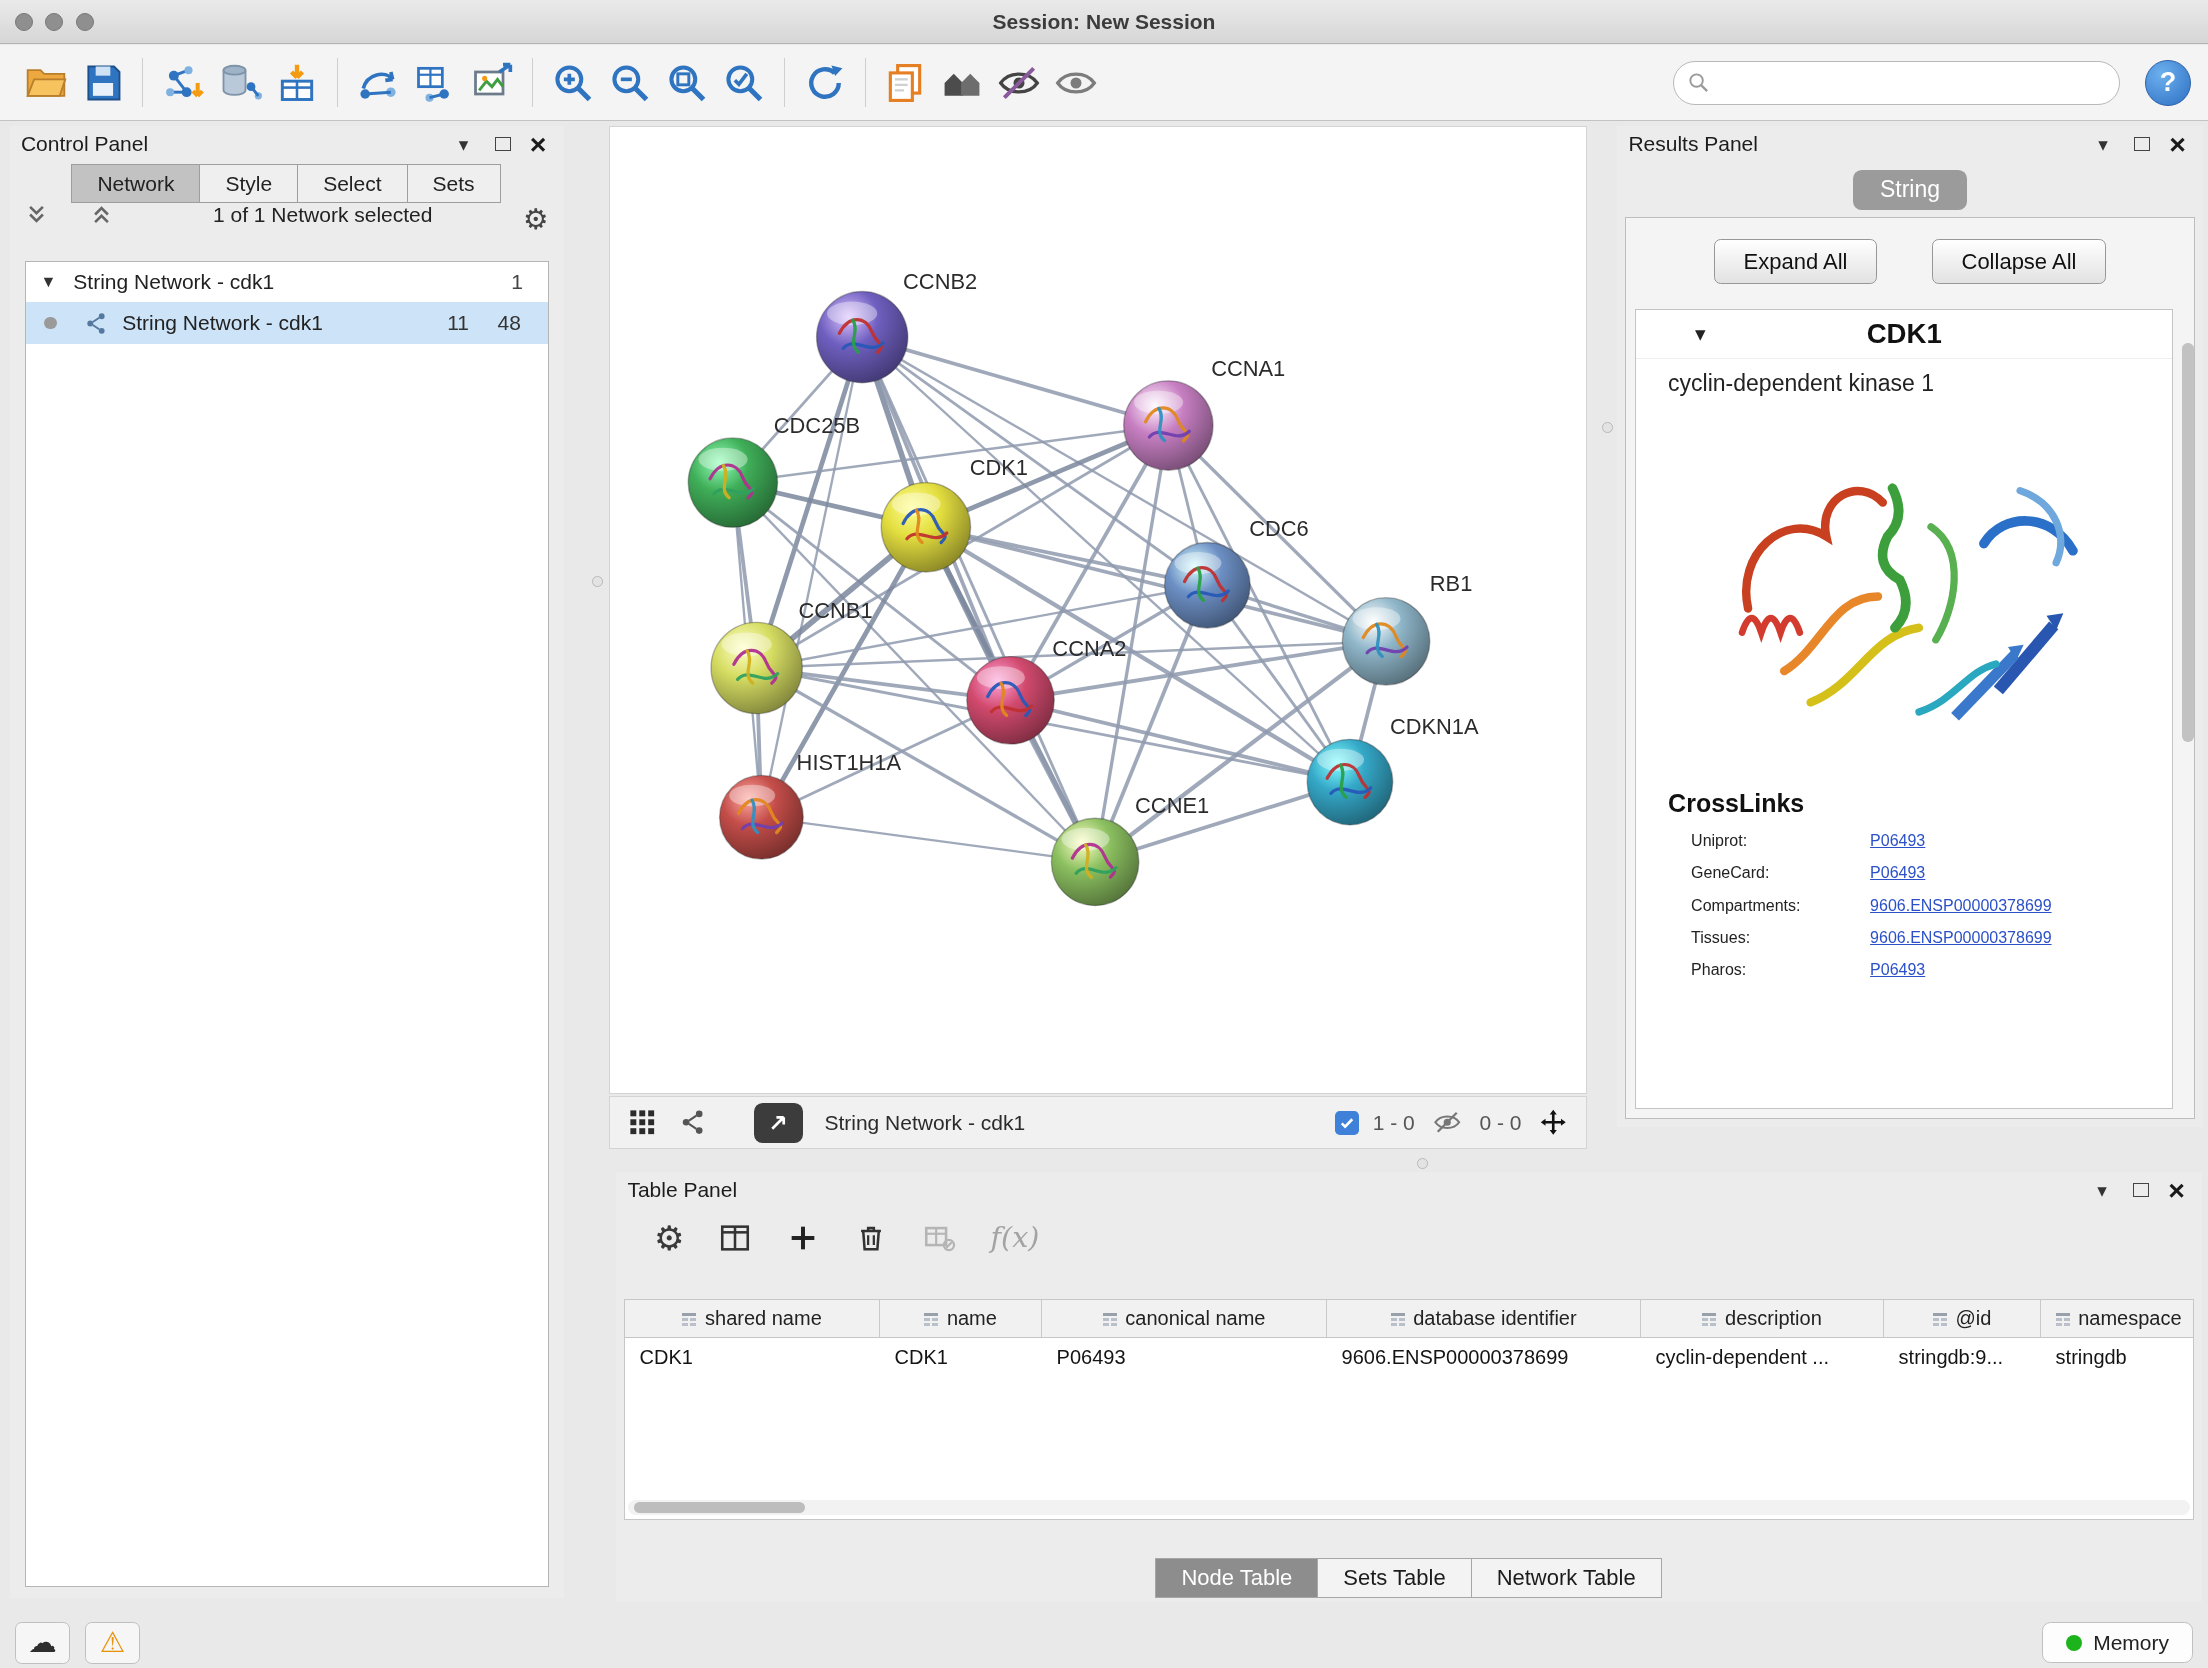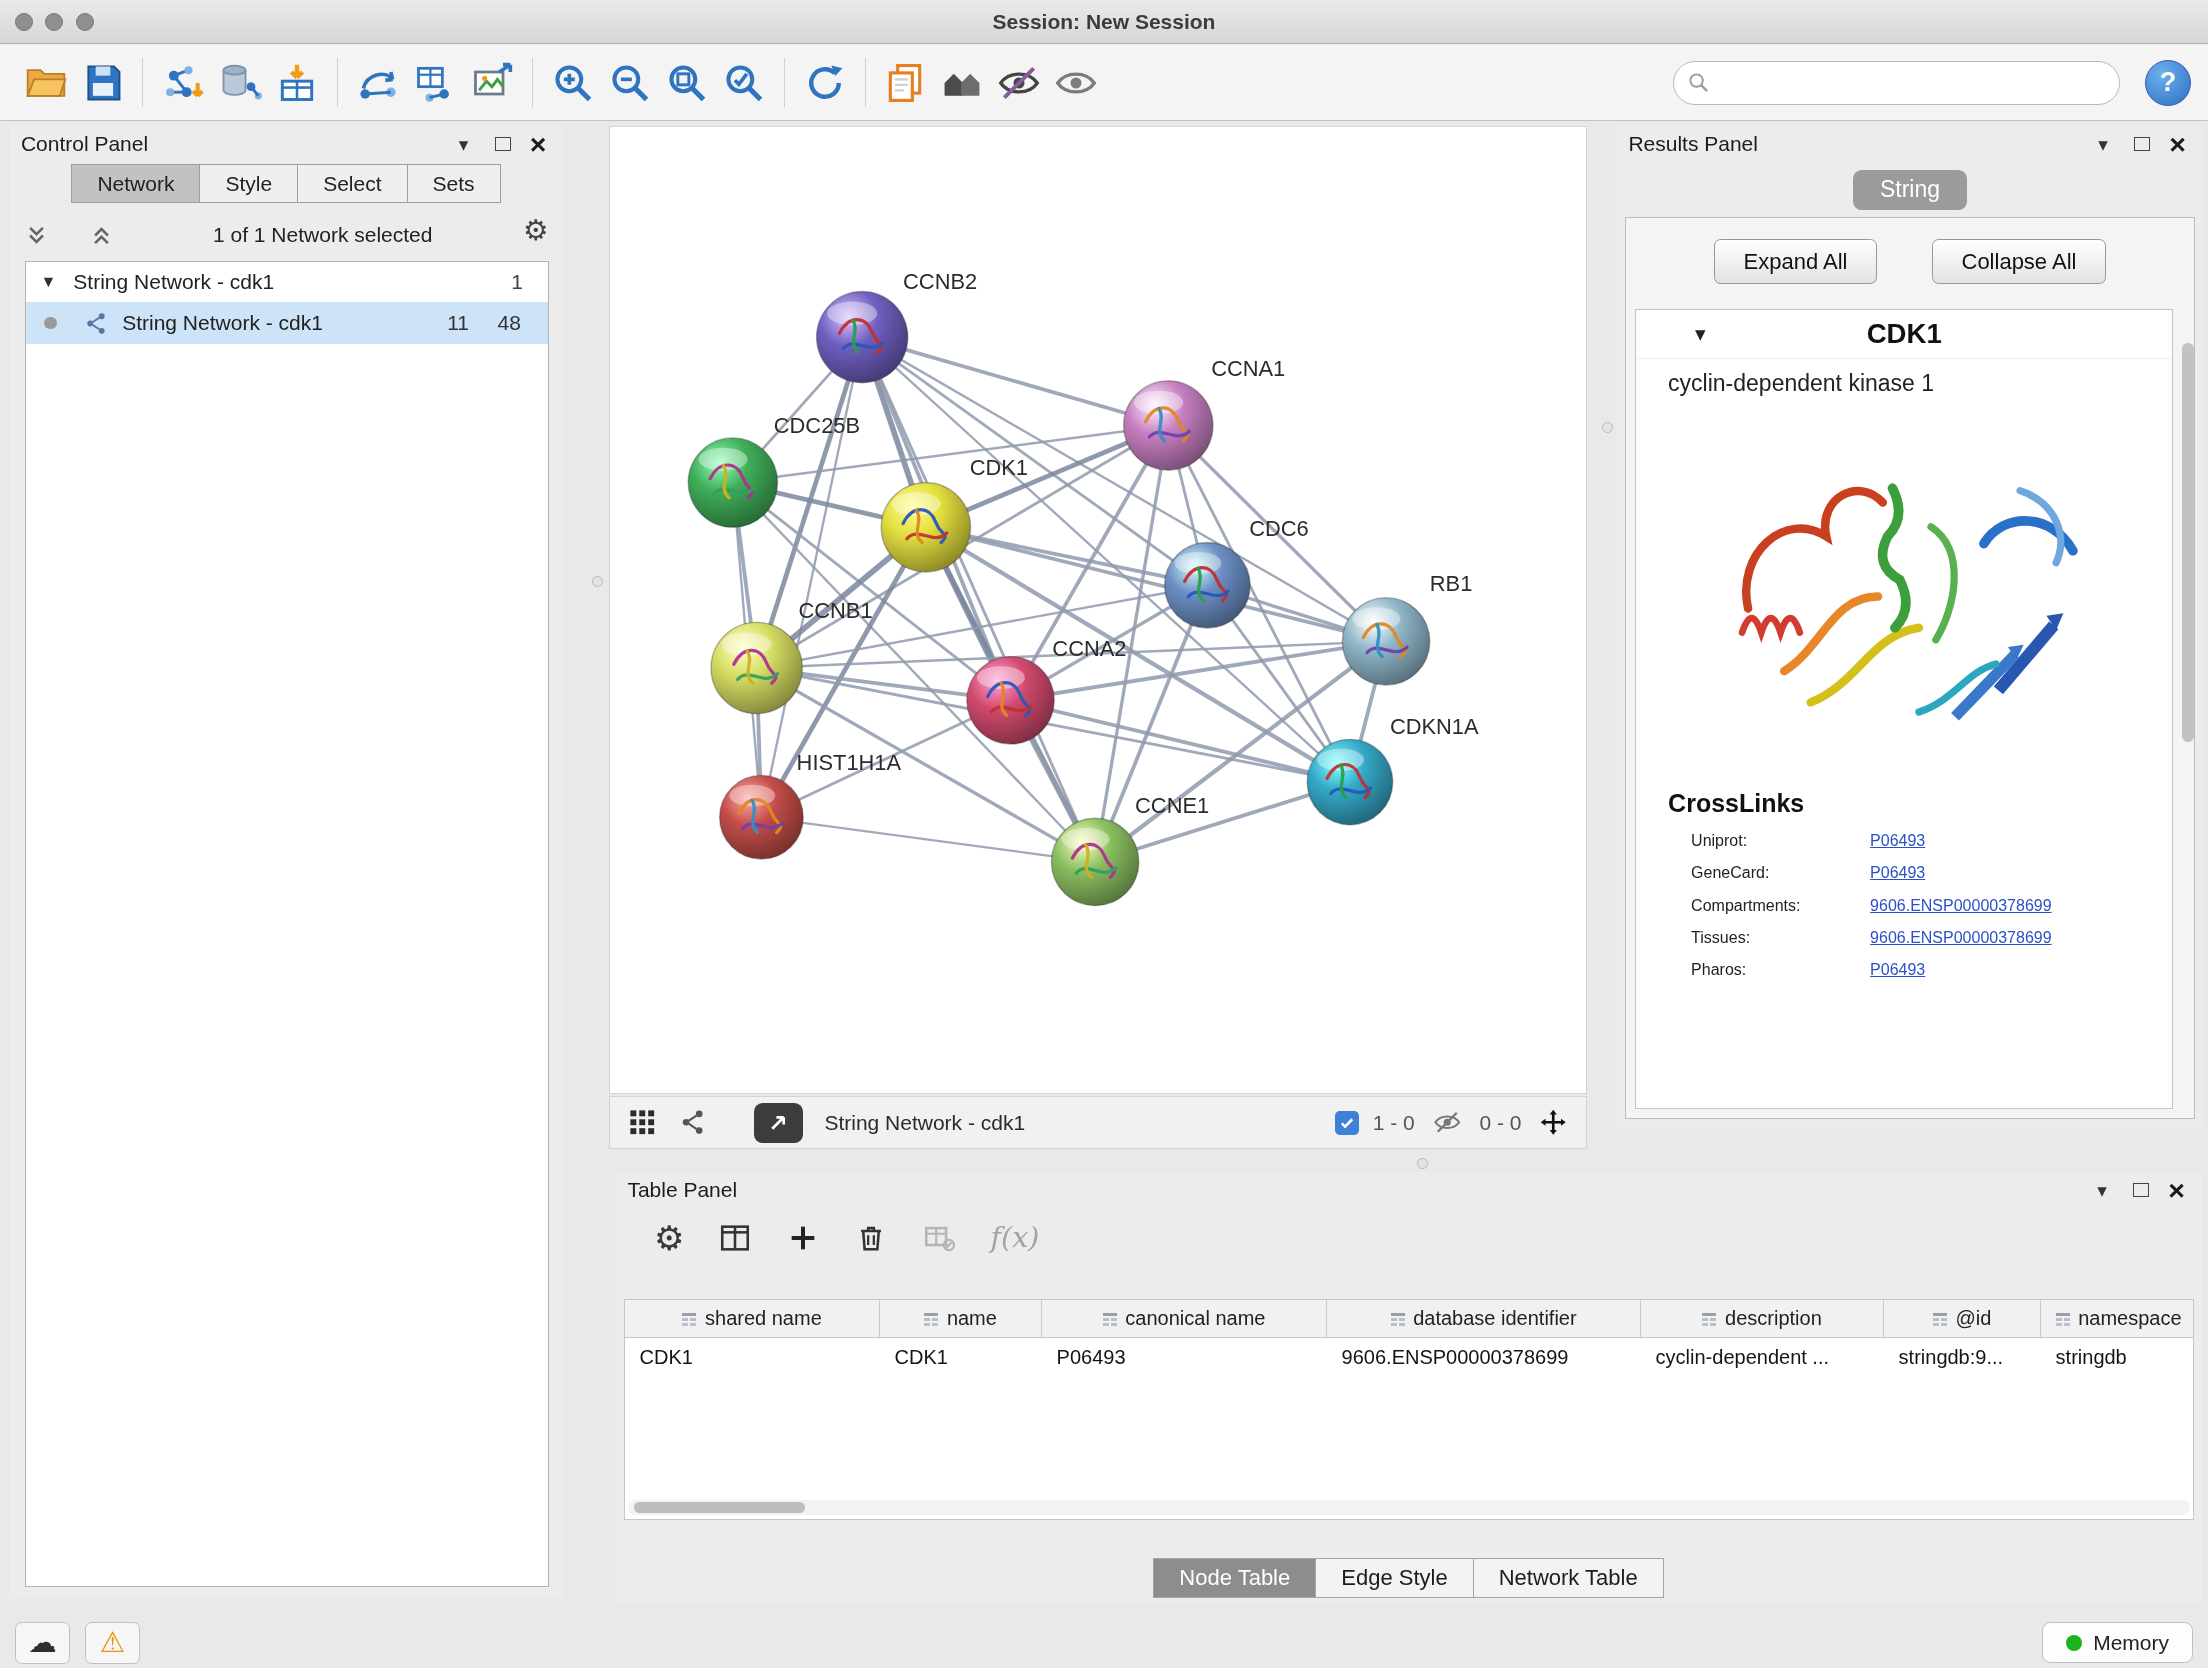--- a/index.html
+++ b/index.html
@@ -34,21 +34,21 @@
   .ph-spacer { flex:1; }
   .ph-caret { font-size:19px; color:#333; margin:0 13.3px; }
   .ph-float { width:16px; height:14.3px; border:1.9px solid #444; margin:0 13.3px; }
   .ph-close { font-size:28.5px; font-weight:bold; color:#1a1a1a; line-height:19px; margin:0 5.7px; }
 
   
   .control-panel { position:absolute; left:9.5px; top:126px; width:554px; height:1472px; background:#ececec; }
   .cp-tabs { display:flex; justify-content:center; margin-top:1.9px; }
   .cp-tab { padding:6.7px 25px; font-size:21px; border:1px solid #9e9e9e; background:#efefef; margin-left:-1px; }
   .cp-tab.sel { background:#c2c2c2; }
-  .cp-selrow { height:44px; display:flex; align-items:flex-end; padding:0 15px;gap:33px; }
+  .cp-selrow { height:44px; display:flex; align-items:flex-start; padding:0 15px;gap:33px; }
   .chev { width:23px; height:23px; margin-right:9.5px; }
   .cp-seltext { flex:1; text-align:center; font-size:21px; color:#222; }
   .gear-glyph { font-size:28.5px; color:#444; }
   .cp-tree { position:absolute; left:15px; right:15px; top:135px; bottom:11.4px; background:#fff; border:1px solid #b5b5b5; }
   .tree-row1 { height:40px; display:flex; align-items:center; padding:0 15px; font-size:21px; }
   .tree-caret { font-size:16px; color:#333; margin-right:17px; }
   .tree-row1 .count { margin-left:auto; color:#444; margin-right:9.5px; }
   .tree-row2 { height:42px; display:flex; align-items:center; background:#cde3f7; font-size:21px; padding:0 13.3px; }
   .tree-dot { width:12.4px; height:12.4px; border-radius:50%; background:#9a9a9a; margin:0 27px 0 5.7px; }
   .tree-row2 svg { width:25px; height:25px; margin-right:13.3px; }
@@ -765,21 +765,21 @@
             <div class="td" style="width: 157px;">stringdb:9...</div>
             <div class="td" style="width: 156px;">stringdb</div>
           </div>
         </div>
       <div class="tp-hscroll">
         <div class="tp-hthumb"></div>
       </div>
     </div>
     <div class="tp-tabs">
       <div class="tp-tab sel">Node Table</div>
-      <div class="tp-tab">Edge Style</div>
+      <div class="tp-tab">Sets Table</div>
       <div class="tp-tab">Network Table</div>
     </div>
   </div>
 
   <div class="statusbar">
     <div class="sb-btn">
       <span class="cloud-glyph">☁</span>
     </div>
     <div class="sb-btn">
       <span class="warn-glyph">⚠</span>

